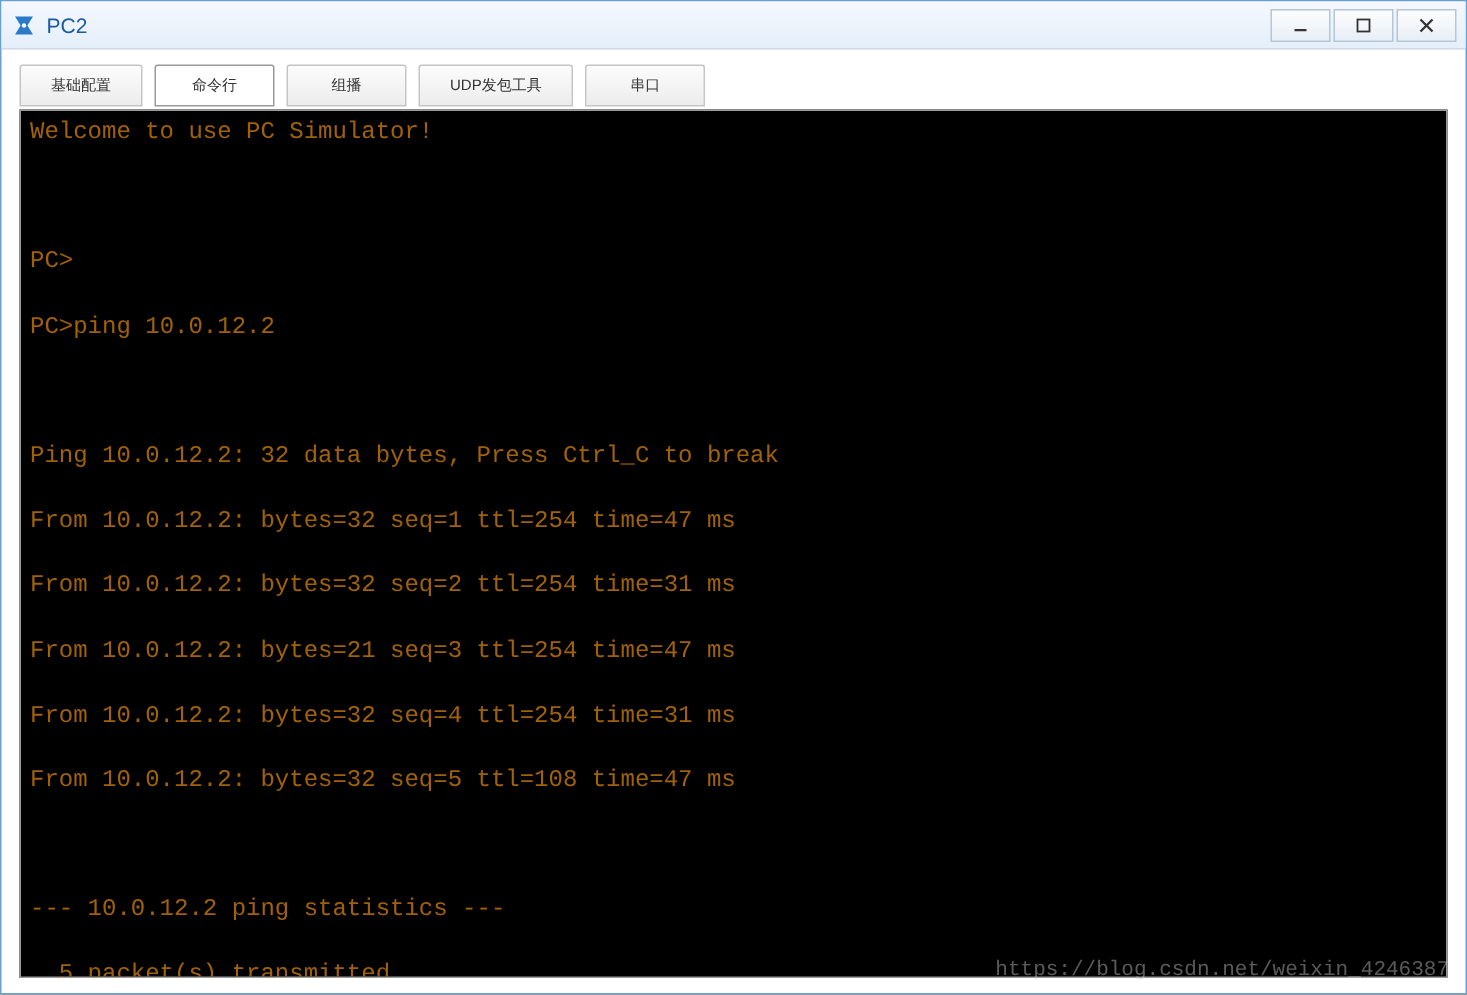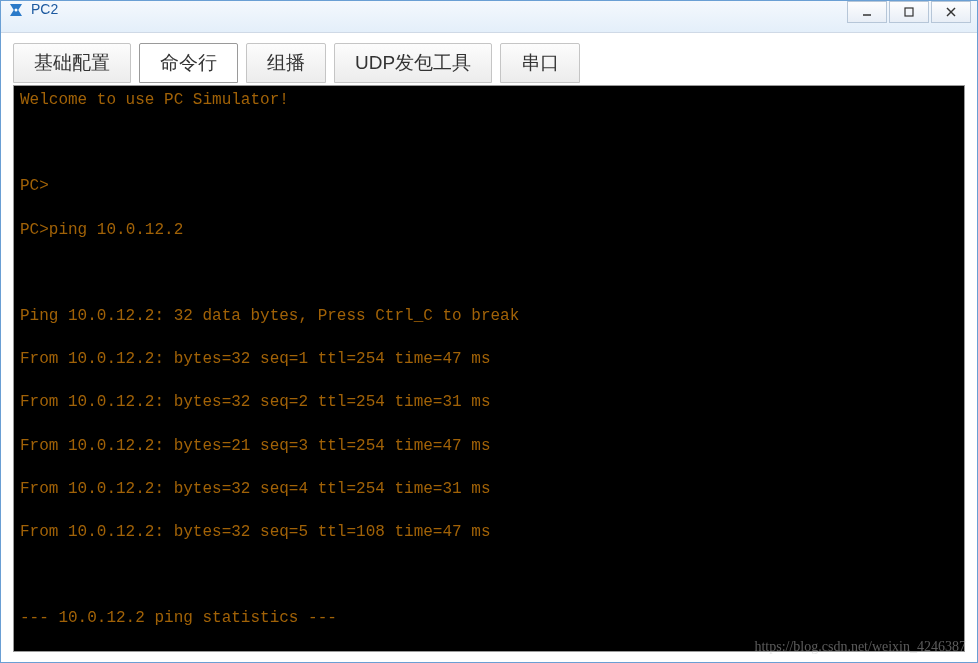--- a/index.html
+++ b/index.html
@@ -19,21 +19,21 @@
       width: 978px;
       height: 663px;
       border: 1px solid #6a9fd4;
       background: #fff;
     }
     .titlebar {
       height: 32px;
       background: linear-gradient(to bottom, #f4f8fd, #e4effa);
       border-bottom: 1px solid #cfd9e6;
       display: flex;
-      align-items: flex-start;
+      align-items: center;
       padding: 0 6px;
     }
     .titlebar-icon {
       width: 18px;
       height: 18px;
       margin-right: 6px;
       display: flex;
       align-items: center;
       justify-content: center;
     }
@@ -72,21 +72,21 @@
     }
     .tabs {
       display: flex;
       gap: 8px;
       margin-bottom: 0;
     }
     .tab {
       padding: 6px 20px;
       border: 1px solid #c5c5c5;
       background: linear-gradient(to bottom, #fcfcfc, #ececec);
-      font-size: 19px;
+      font-size: 10px;
       color: #333;
       cursor: pointer;
       min-width: 80px;
       text-align: center;
       border-radius: 2px 2px 0 0;
     }
     .tab.active {
       background: #fff;
       border: 1px solid #9a9a9a;
       position: relative;
@@ -107,21 +107,21 @@
     }
     .terminal-line {
       display: block;
     }
     .watermark {
       position: absolute;
       right: 12px;
       bottom: 8px;
       color: rgba(200,200,200,0.45);
       font-size: 14px;
-      font-family: Liberation Serif, serif;
+      font-family: Liberation Mono, monospace;
       pointer-events: none;
     }
   </style>
 </head>
 <body>
 
 <div class="window">
   <div class="titlebar">
     <span class="titlebar-icon">
       <svg viewBox="0 0 24 24" fill="none">

